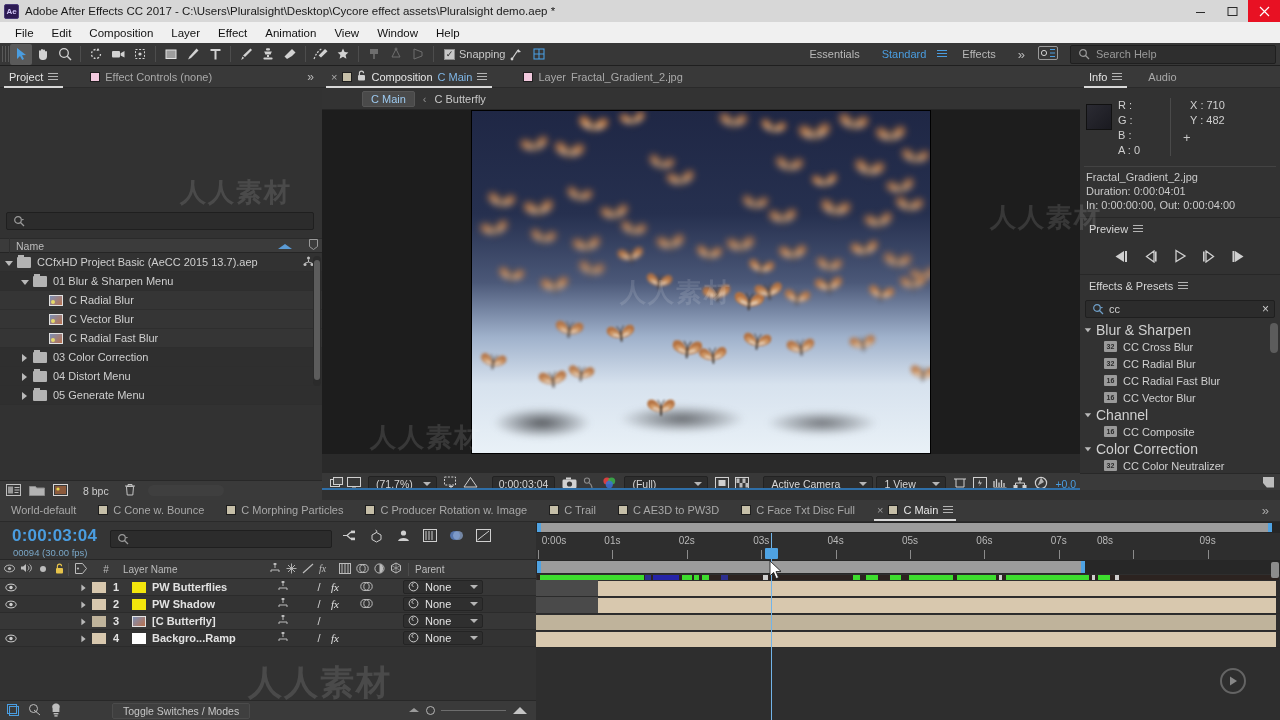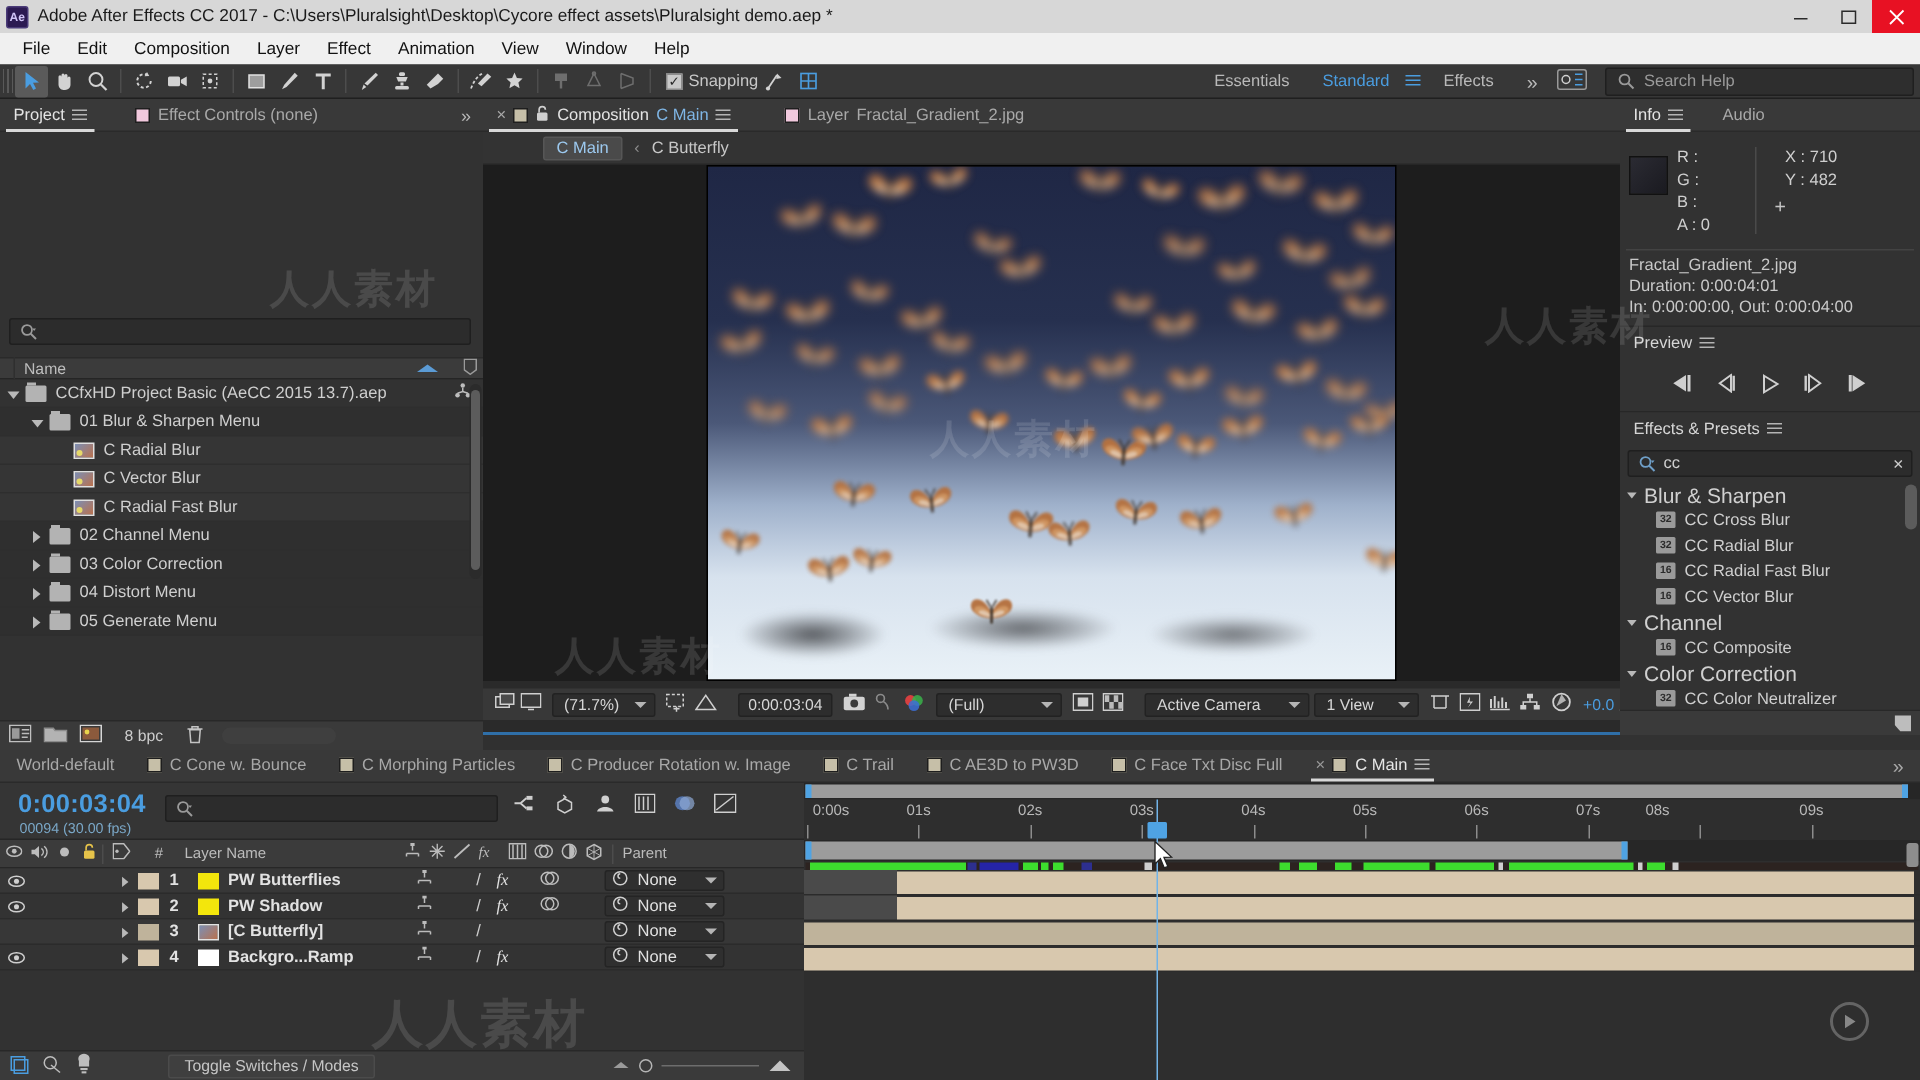--- a/index.html
+++ b/index.html
@@ -173,21 +173,21 @@
   }
   .bfly { position: absolute; font-size: 13px; line-height: 1; color: #c08a5e; }
   .mist {
     position: absolute; left: -20px; bottom: 6px; width: 500px; height: 54px;
     background: radial-gradient(ellipse 70px 22px at 90px 30px, rgba(60,62,66,.85), transparent 70%),
                 radial-gradient(ellipse 90px 20px at 230px 26px, rgba(70,72,76,.8), transparent 70%),
                 radial-gradient(ellipse 80px 18px at 370px 30px, rgba(74,76,80,.75), transparent 70%);
     filter: blur(3px);
   }
   .compbar {
-    position: absolute; left: 0; bottom: 20px; width: 758px; height: 22px;
+    position: absolute; left: 0; bottom: 6px; width: 758px; height: 22px;
     background: #383838; border-top: 1px solid #2a2a2a;
     display: flex; align-items: center; gap: 3px; padding-left: 8px; font-size: 10.5px; color: #cfcfcf;
   }
   .cbfield {
     background: #2d2d2d; border: 1px solid #222; border-radius: 2px; padding: 1px 6px; color: #d6d6d6;
   }
   .cbsel {
     display: flex; align-items: center; gap: 10px; background: #2d2d2d; border: 1px solid #222;
     border-radius: 2px; padding: 1px 5px 1px 7px; color: #d6d6d6;
   }
@@ -587,27 +587,20 @@
           <span style="width:36px"></span>
           <span style="width:13px"></span>
           <span class="fimg"></span>
           <span style="padding-left:6px;white-space:nowrap">C Vector Blur</span>
         </div>
         <div class="prow alt">
           <span style="width:36px"></span>
           <span style="width:13px"></span>
           <span class="fimg"></span>
           <span style="padding-left:6px;white-space:nowrap">C Radial Fast Blur</span>
-        </div>
-        <div class="prow alt2">
-          <span style="width:20px"></span>
-          <span class="tri right"></span>
-          <span style="width:4px"></span>
-          <span class="folder"></span>
-          <span style="padding-left:6px;white-space:nowrap">02 Channel Menu</span>
         </div>
         <div class="prow alt2">
           <span style="width:20px"></span>
           <span class="tri right"></span>
           <span style="width:4px"></span>
           <span class="folder"></span>
           <span style="padding-left:6px;white-space:nowrap">03 Color Correction</span>
         </div>
         <div class="prow alt2">
           <span style="width:20px"></span>

